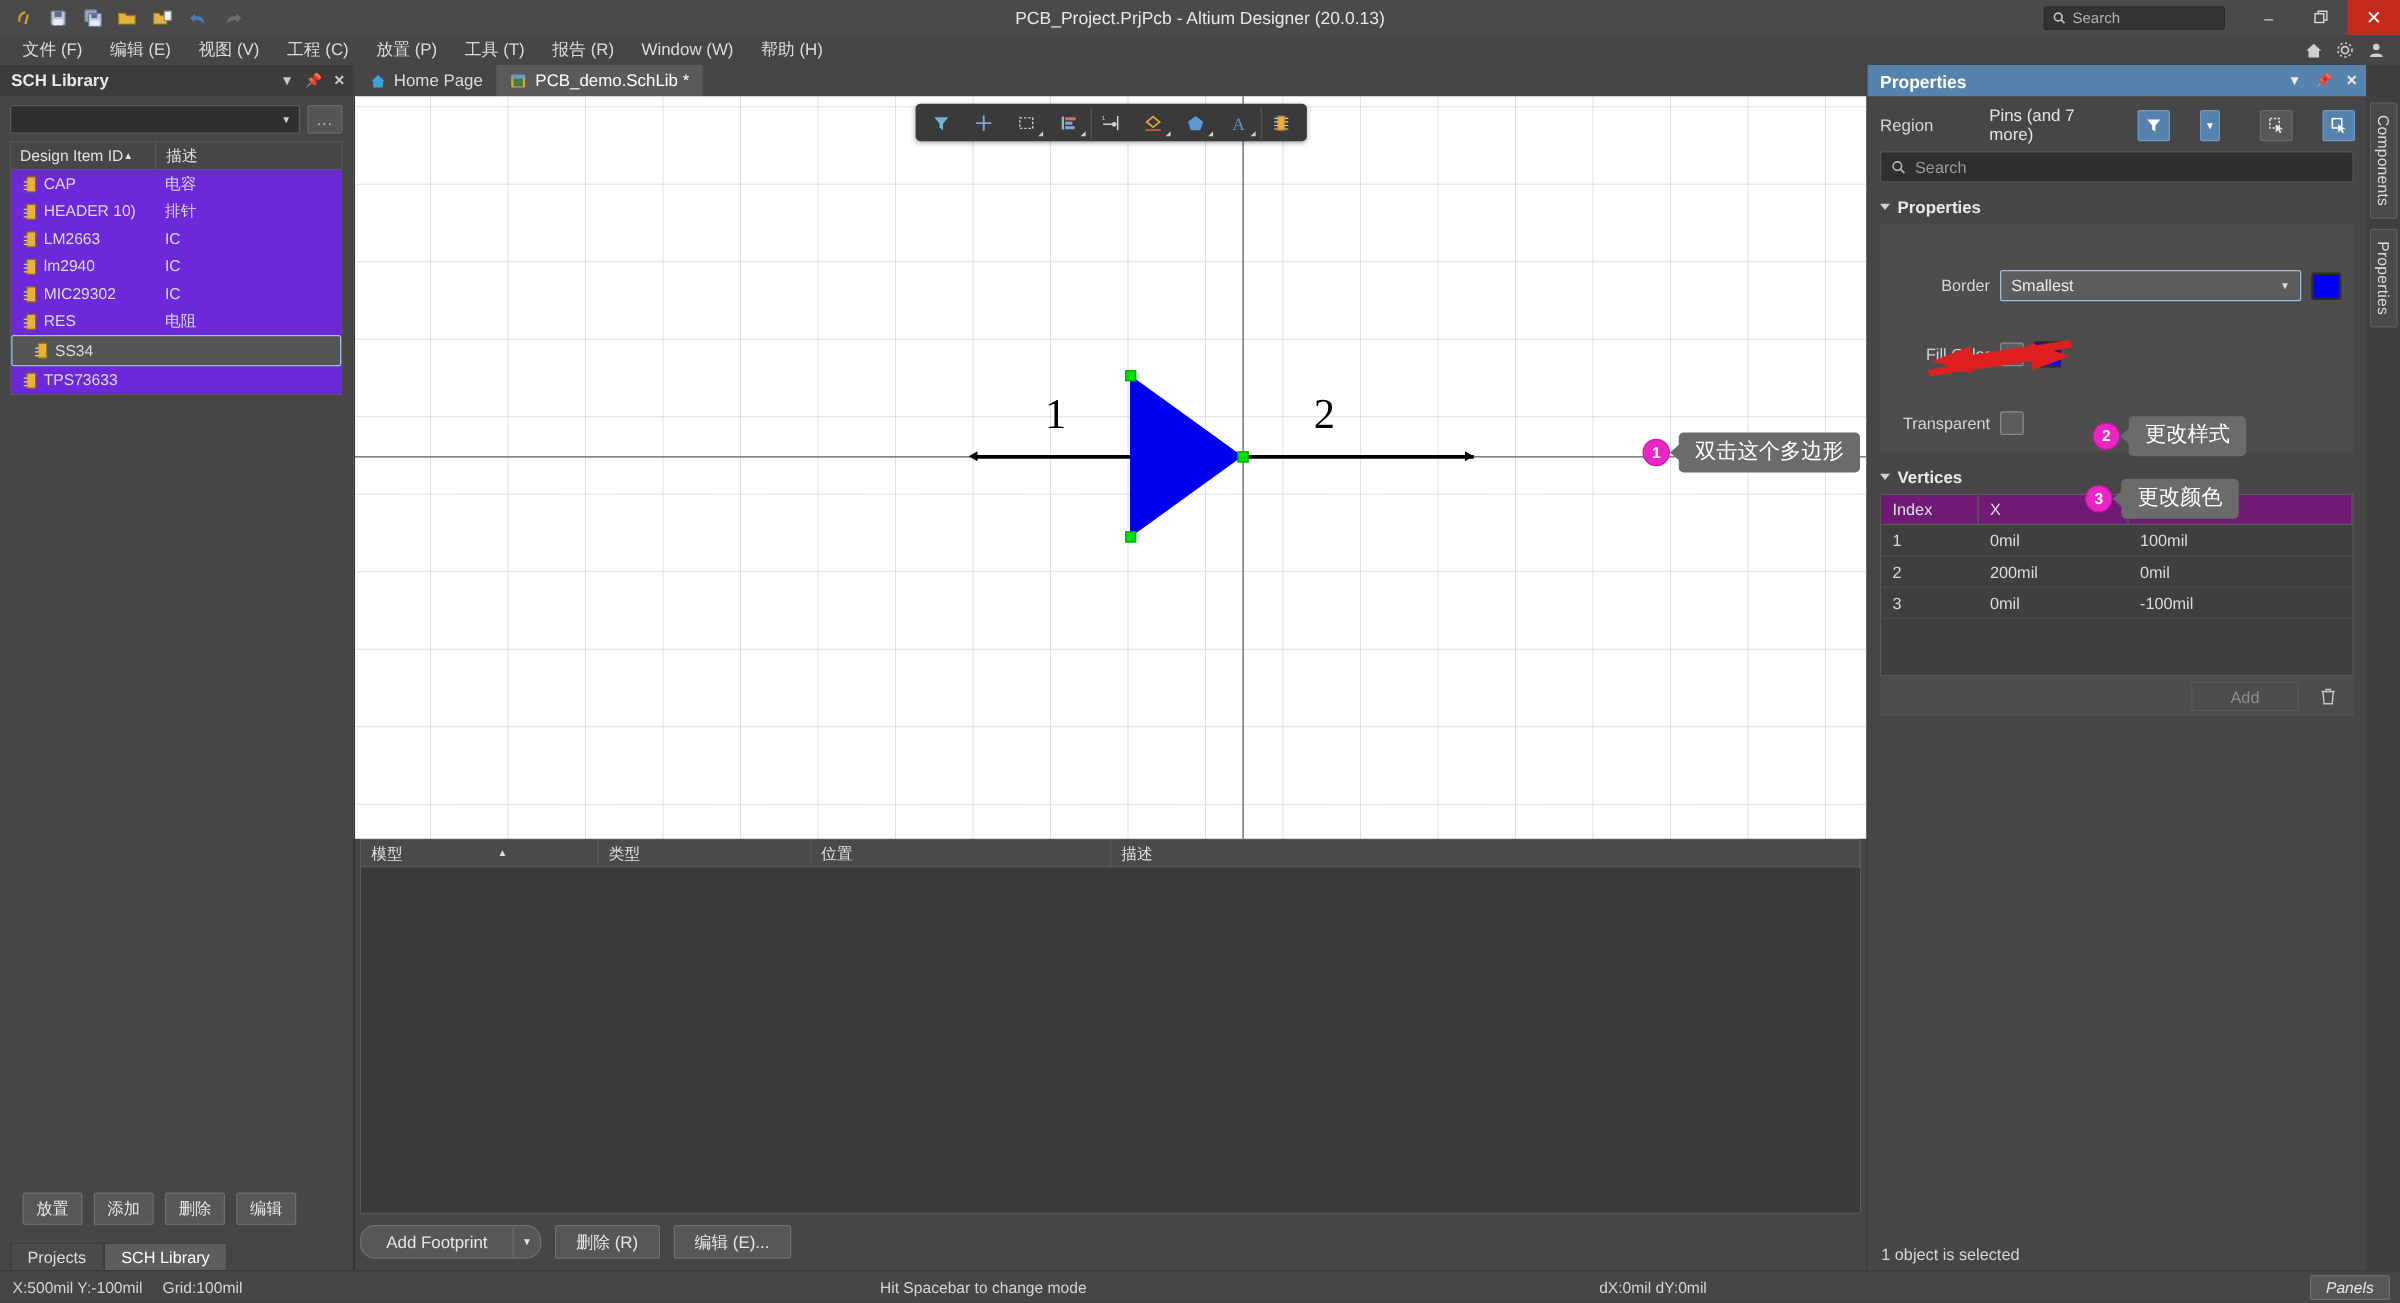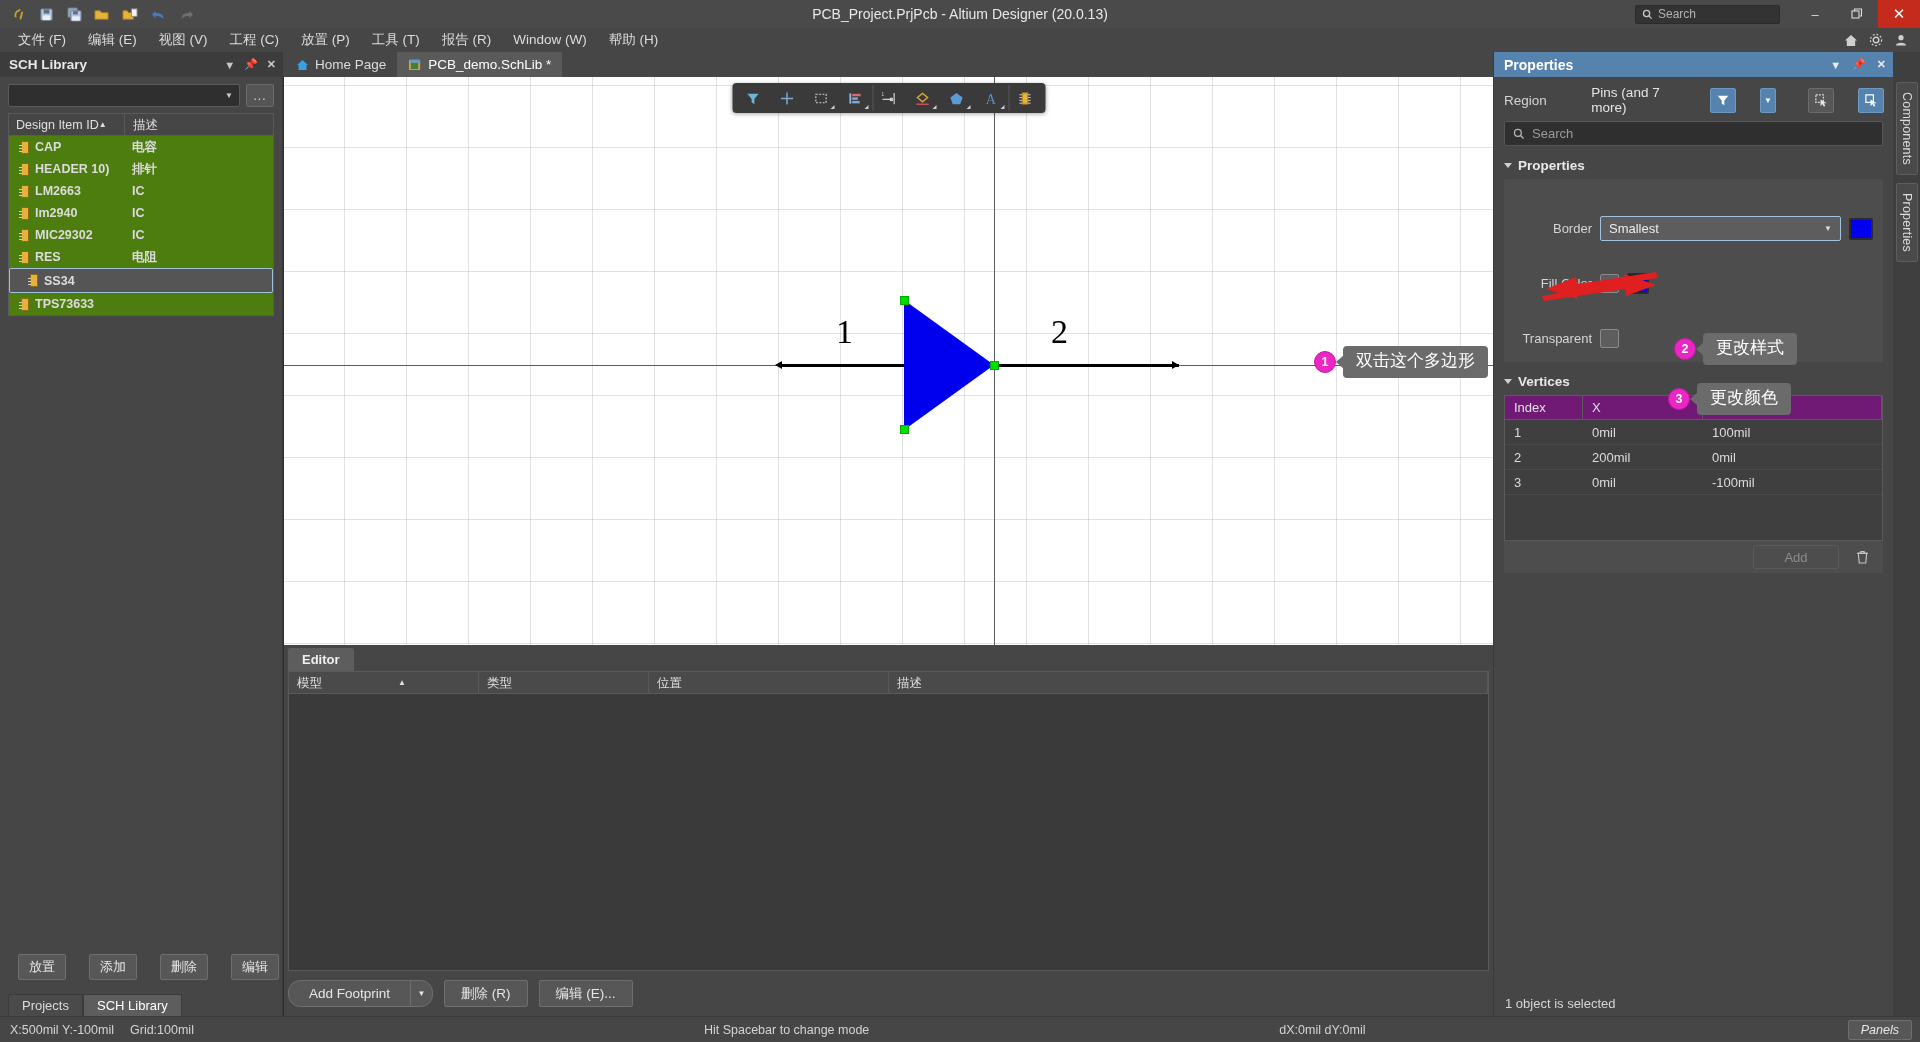--- a/index.html
+++ b/index.html
@@ -68,36 +68,36 @@
   }
   .lib-combo .arrow { margin-left: auto; font-size: 8px; color: #cfcfcf; }
   .lib-dots {
     width: 28px; height: 23px; background: #555555; border: 1px solid #6a6a6a; border-radius: 2px;
     display: flex; align-items: center; justify-content: center; font-size: 12px; color: #ddd; letter-spacing: 1px;
   }
   .lib-table { margin: 0 8px; border: 1px solid #5a5a5a; background: #3c3c3c; flex: 0 0 auto; }
   .lt-head { display: flex; height: 22px; background: #464646; border-bottom: 1px solid #5a5a5a; align-items: center; }
   .lt-head .c1 { width: 115px; padding-left: 7px; font-size: 12.5px; color: #e0e0e0; display: flex; align-items: center; gap:0; }
   .lt-head .c2 { flex: 1; padding-left: 8px; font-size: 12.5px; color: #e0e0e0; border-left: 1px solid #5a5a5a; height: 22px; line-height: 22px; }
-  .lt-body { background: #4d7c0f; font-weight: bold; }
+  .lt-body { background: #6d28d9; }
   .lt-row { display: flex; height: 22px; align-items: center; cursor: pointer; }
   .lt-row.sel { background: #555555; }
   .lt-row .c1 { width: 115px; padding-left: 12px; display: flex; align-items: center; gap: 6px; font-size: 12.5px; color: #dcdcdc; }
   .lt-row .c2 { flex: 1; padding-left: 8px; font-size: 12.5px; color: #dcdcdc; }
   .chip-ic {
     width: 8px; height: 13px; background: #e8b13a; border: 1px solid #8a6a1a; border-radius: 1px;
     position: relative; flex: 0 0 8px;
   }
   .chip-ic::before, .chip-ic::after {
     content: ""; position: absolute; left: -3px; width: 3px; height: 1px; background: #cfcfcf;
   }
   .chip-ic::before { top: 3px; box-shadow: 0 3px 0 #cfcfcf, 0 6px 0 #cfcfcf; }
   .chip-ic::after { display: none; }
   .lib-spacer { flex: 1 1 auto; }
-  .lib-btnrow { display: flex; gap: 23px; padding: 0 0 10px 18px; }
+  .lib-btnrow { display: flex; gap: 9px; padding: 0 0 10px 18px; }
   .lib-btn {
     width: 48px; height: 26px; background: #575757; border: 1px solid #6e6e6e; border-radius: 2px;
     display: flex; align-items: center; justify-content: center; font-size: 13px; color: #e6e6e6; cursor: pointer;
   }
   .bottom-tabs { height: 26px; display: flex; align-items: flex-end; padding-left: 8px; background: #464646; }
   .btab {
     height: 22px; padding: 0 13px; display: flex; align-items: center; font-size: 13px;
     color: #dcdcdc; background: #4a4a4a; border: 1px solid #3a3a3a; border-bottom: none;
     border-radius: 2px 2px 0 0; cursor: pointer;
   }
@@ -602,23 +602,20 @@
           <div class="co-badge">2</div>
           <div class="co-bubble">更改样式</div>
         </div>
         <div class="callout" style="position:absolute; left:1385px; top:306px;">
           <div class="co-badge">3</div>
           <div class="co-bubble">更改颜色</div>
         </div>
       </div>
 
       <div class="editor-area">
-        <div class="ed-tabrow">
-          <div class="ed-tab">Editor</div>
-        </div>
         <div class="ed-grid">
           <div class="eg-head">
             <div style="width:190px; display:flex; align-items:center; gap:6px;">
               <span>模型</span>
               <span style="font-size:8px; margin-left:70px;">▲</span>
             </div>
             <div style="width:170px;">类型</div>
             <div style="width:240px;">位置</div>
             <div style="flex:1;">描述</div>
           </div>

